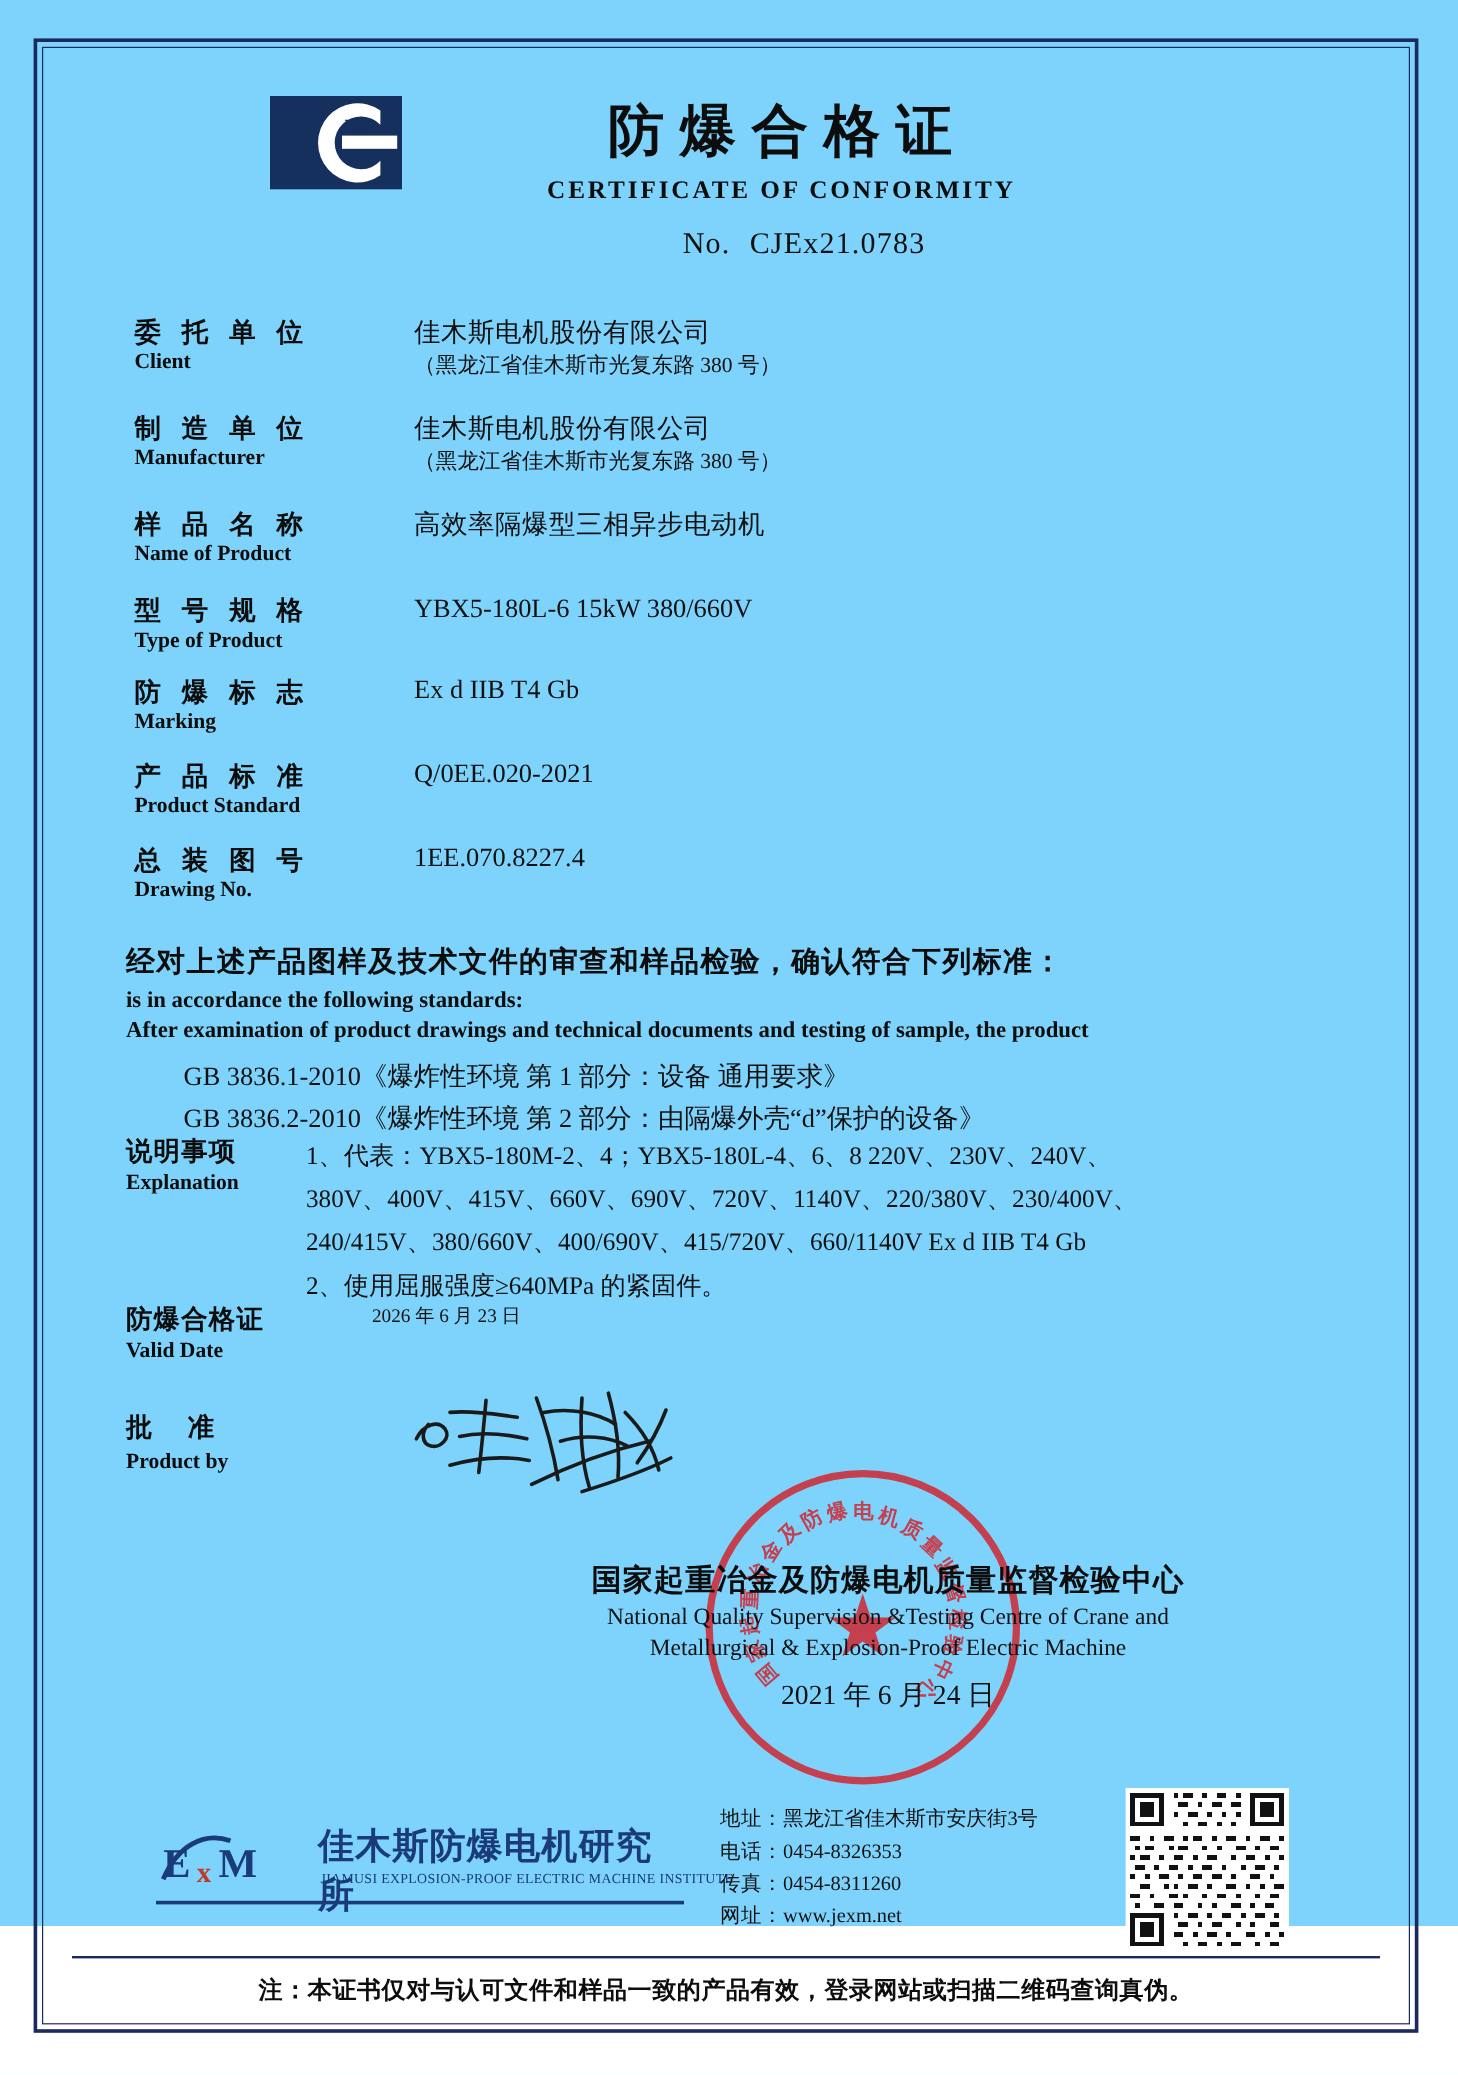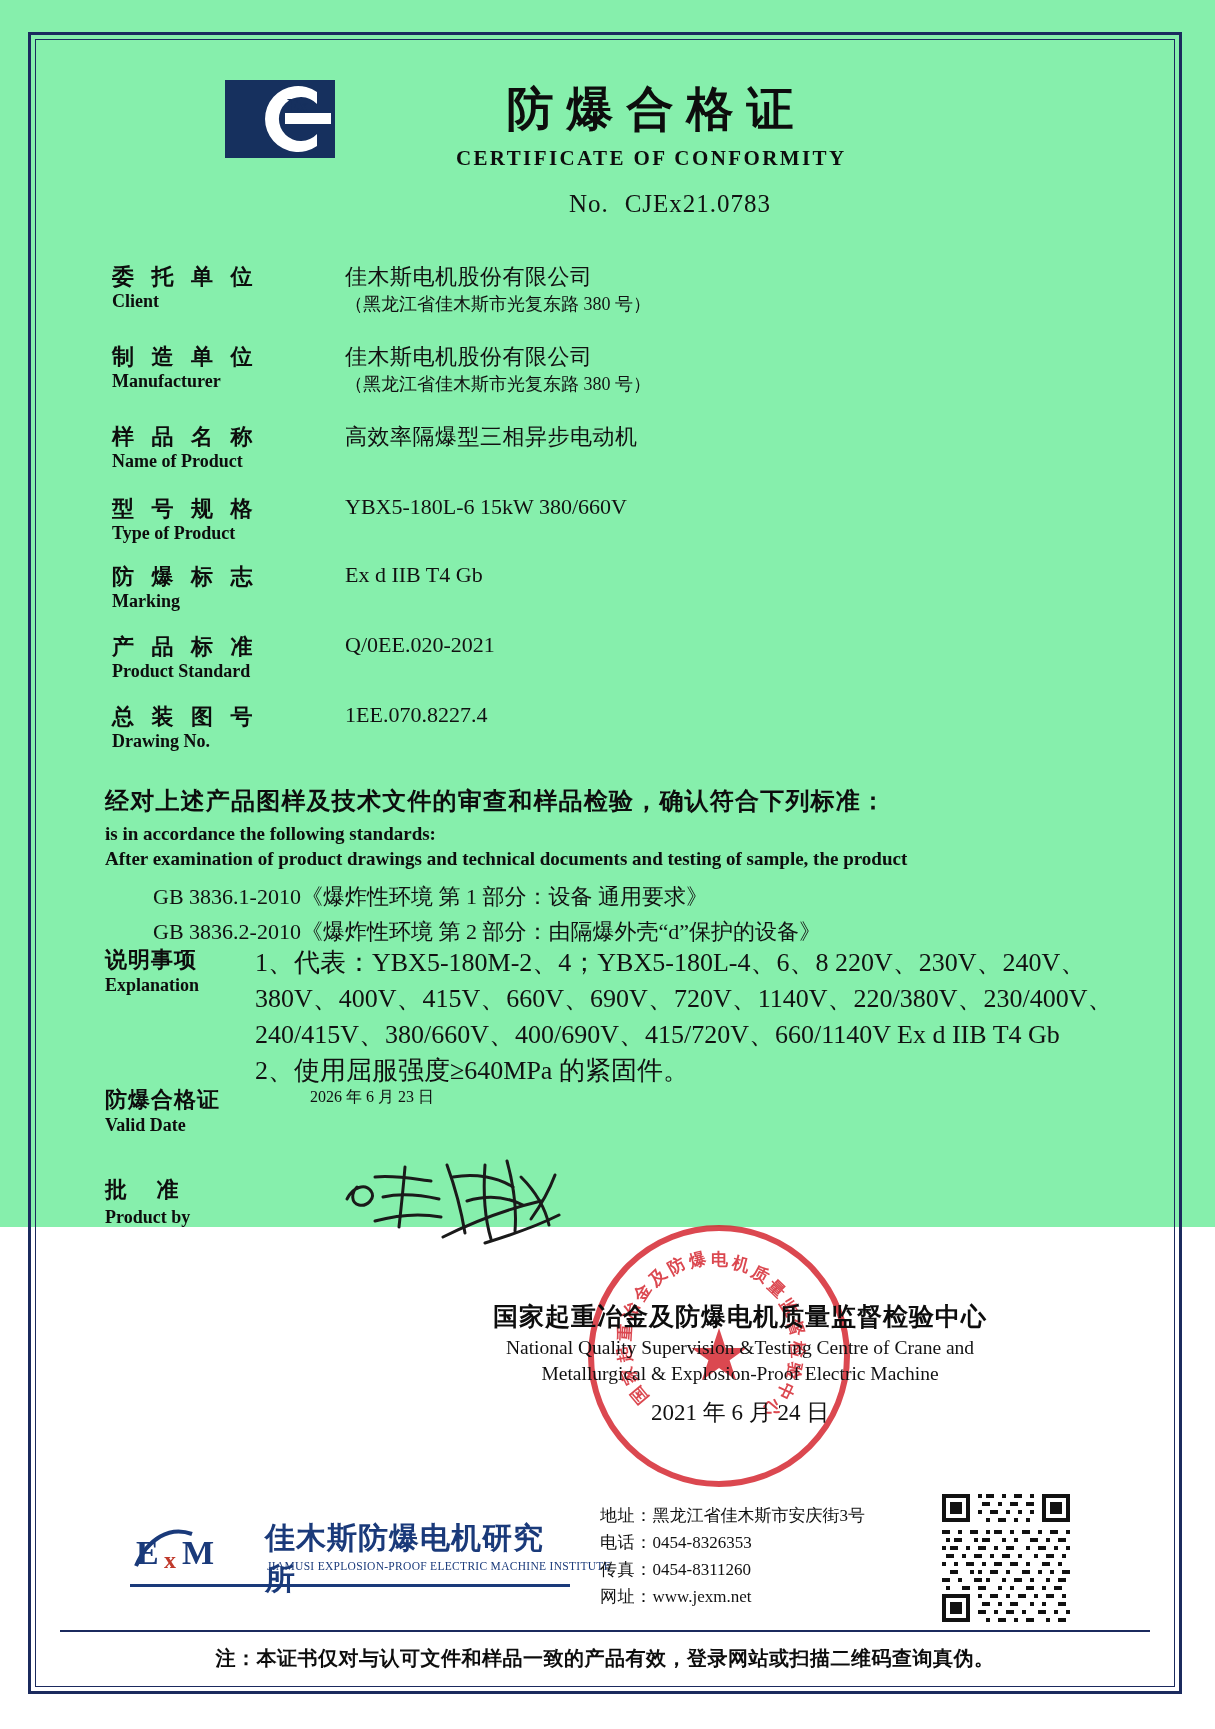--- a/index.html
+++ b/index.html
@@ -12,22 +12,22 @@
     height: 1729px;
     font-family: "Liberation Serif", serif;
     color: #111111;
     position: relative;
     overflow: hidden;
   }
   .page {
     position: absolute;
     left: 0; top: 0;
     width: 1215px;
-    height: 1227px;
-    background: #86efac;
+    height: 1605px;
+    background: #7dd3fc;
   }
   
   .border-outer {
     position: absolute;
     left: 28px; top: 32px;
     width: 1154px;
     height: 1662px;
     border: 3px solid #1b2a5e;
     box-sizing: border-box;
   }
@@ -190,21 +190,21 @@
     left: 0; top: 30px;
     font-size: 18px;
     font-weight: bold;
     color: #0d0d0d;
     white-space: nowrap;
   }
   .exp-body {
     position: absolute;
     left: 150px; top: 0;
     width: 860px;
-    font-size: 26px;
+    font-size: 21px;
     line-height: 36px;
     color: #111;
   }
 
   
   .valid {
     position: absolute;
     left: 105px; top: 1085px;
     width: 700px;
     height: 60px;

